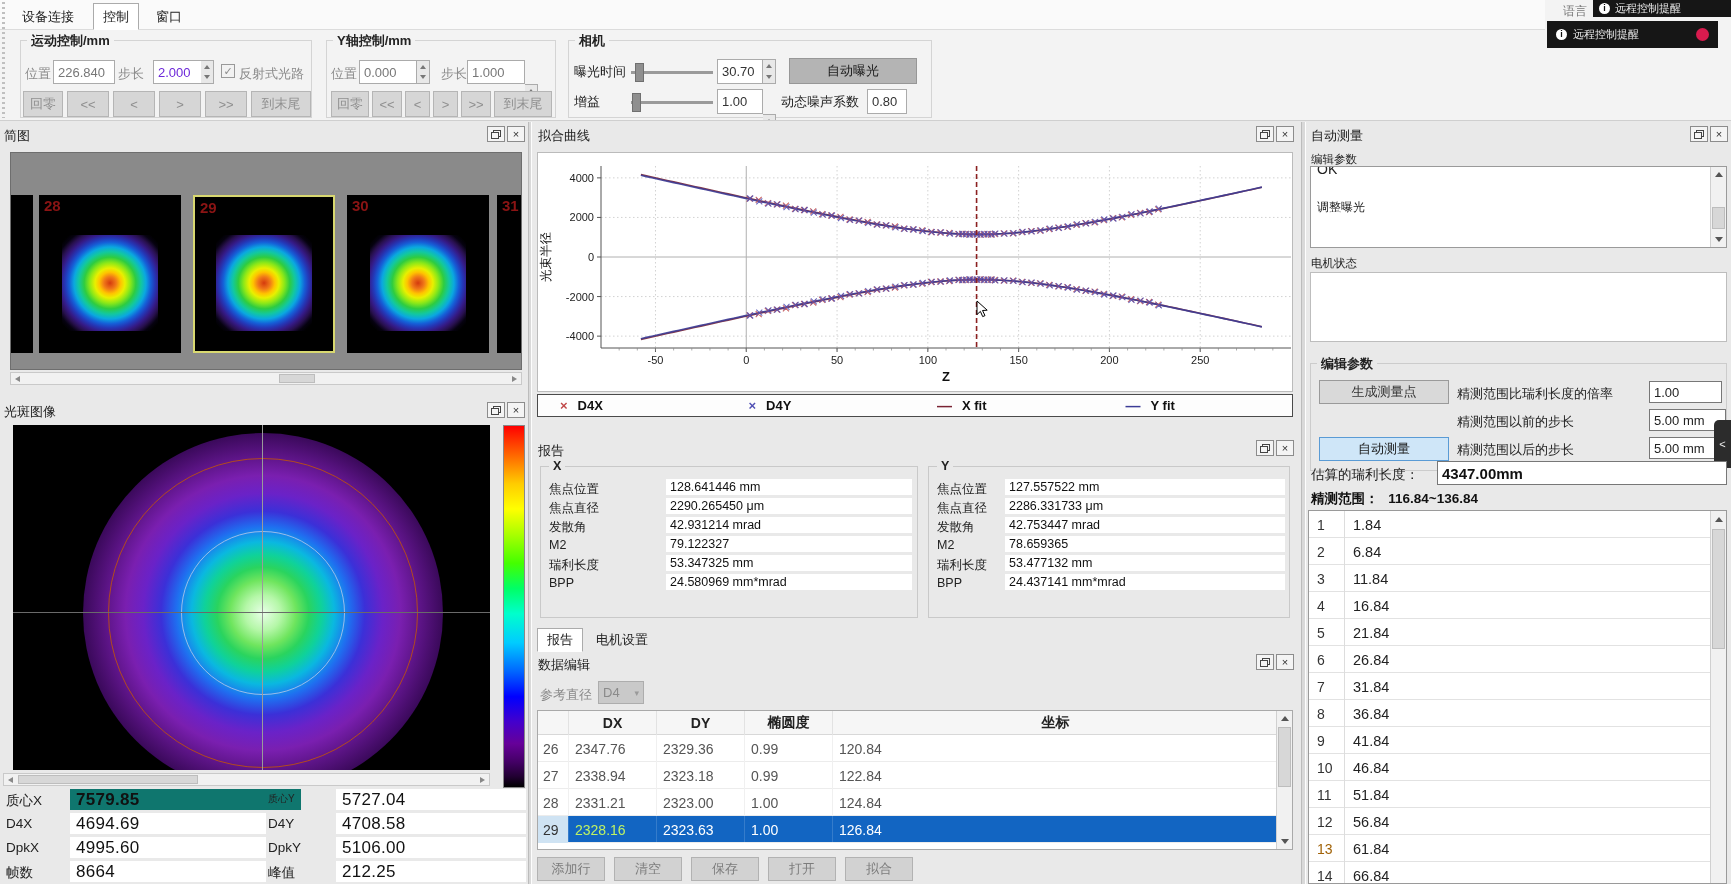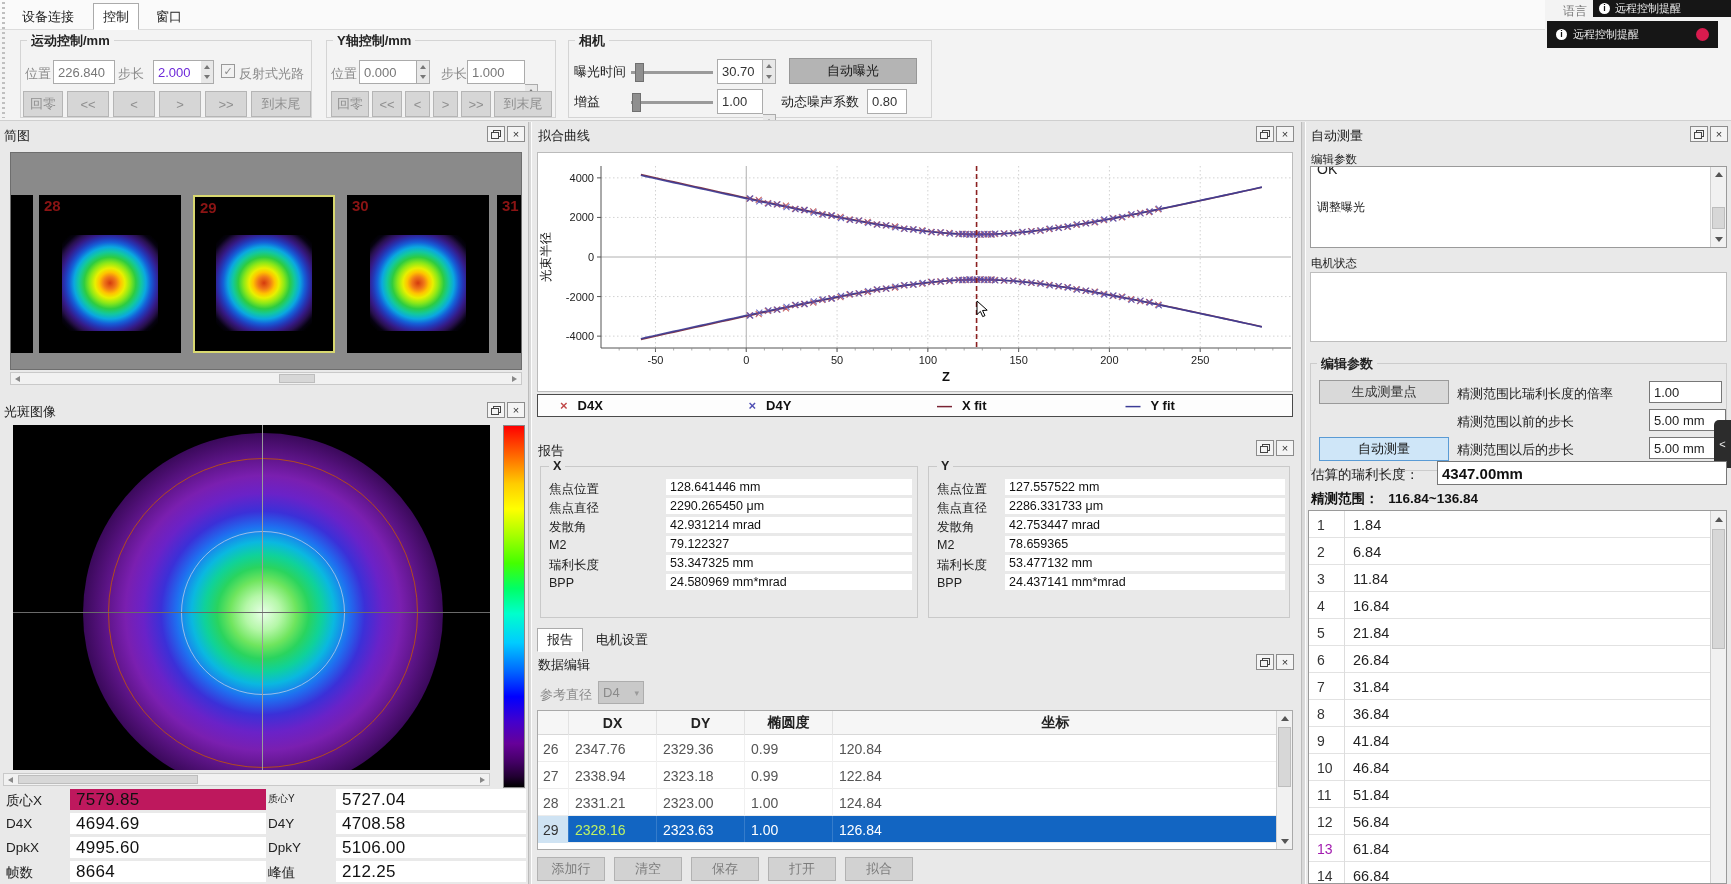--- a/index.html
+++ b/index.html
@@ -195,21 +195,21 @@
   <div class="abs" style="left:503px;top:425px;width:22px;height:363px;border:1px solid #888;
     background:linear-gradient(to bottom,#ff0000 0%,#ff6600 8%,#ffcc00 16%,#ffff00 23%,#aaff00 30%,#44ff00 38%,#00ff66 45%,#00ffcc 52%,#00ccff 60%,#0066ff 68%,#0000ff 75%,#4400cc 82%,#660099 88%,#440066 93%,#220033 97%,#000 100%);"></div>
   <div class="abs sb" style="left:3px;top:773px;width:487px;height:13px;">
     <div class="arr" style="left:4px;top:3px;border-top:3.5px solid transparent;border-bottom:3.5px solid transparent;border-right:5px solid #888;"></div>
     <div class="arr" style="right:4px;top:3px;border-top:3.5px solid transparent;border-bottom:3.5px solid transparent;border-left:5px solid #888;"></div>
     <div class="sb-thumb" style="left:14px;top:1px;width:180px;height:9px;"></div>
   </div>
 
   <div id="stats-grid" class="abs" style="left:2px;top:788px;width:526px;height:96px;">
       <div style="position: absolute; left: 4px; top: 4px; width: 62px; font-size: 13.5px; color: rgb(34, 34, 34);">质心X</div>
-      <div style="position: absolute; left: 68px; top: 1px; width: 196px; height: 21px; background: #be185d;">
+      <div style="position: absolute; left: 68px; top: 1px; width: 231px; height: 21px; background: #0f766e; font-weight: bold;">
         <span style="position: absolute; left: 6px; top: 1px; font-size: 17px; color: rgb(17, 17, 17); letter-spacing: 0.3px;">7579.85</span>
       </div>
       <div style="position: absolute; left: 266px; top: 4px; width: 66px; font-size: 10px; color: rgb(34, 34, 34);">质心Y</div>
       <div style="position: absolute; left: 334px; top: 1px; width: 190px; height: 21px; background: rgb(255, 255, 255);">
         <span style="position: absolute; left: 6px; top: 1px; font-size: 17px; color: rgb(17, 17, 17); letter-spacing: 0.3px;">5727.04</span>
       </div>
       <div style="position: absolute; left: 4px; top: 28px; width: 62px; font-size: 13.5px; color: rgb(34, 34, 34);">D4X</div>
       <div style="position: absolute; left: 68px; top: 25px; width: 196px; height: 21px; background: rgb(255, 255, 255);">
         <span style="position: absolute; left: 6px; top: 1px; font-size: 17px; color: rgb(17, 17, 17); letter-spacing: 0.3px;">4694.69</span>
       </div>
@@ -579,21 +579,21 @@
       </div>
       <div style="position: absolute; left: 0px; top: 270px; width: 401px; height: 27px; border-bottom: 1px solid rgb(226, 226, 226); background: rgb(255, 255, 255);">
         <div style="position: absolute; left: 0px; top: 0px; width: 36px; height: 27px; border-right: 1px solid rgb(221, 221, 221); display: flex; align-items: center; padding-left: 8px; font-size: 14px; color: rgb(51, 51, 51);">11</div>
         <div style="position: absolute; left: 44px; top: 0px; height: 27px; display: flex; align-items: center; font-size: 14.5px; color: rgb(34, 34, 34);">51.84</div>
       </div>
       <div style="position: absolute; left: 0px; top: 297px; width: 401px; height: 27px; border-bottom: 1px solid rgb(226, 226, 226); background: rgb(255, 255, 255);">
         <div style="position: absolute; left: 0px; top: 0px; width: 36px; height: 27px; border-right: 1px solid rgb(221, 221, 221); display: flex; align-items: center; padding-left: 8px; font-size: 14px; color: rgb(51, 51, 51);">12</div>
         <div style="position: absolute; left: 44px; top: 0px; height: 27px; display: flex; align-items: center; font-size: 14.5px; color: rgb(34, 34, 34);">56.84</div>
       </div>
       <div style="position: absolute; left: 0px; top: 324px; width: 401px; height: 27px; border-bottom: 1px solid rgb(226, 226, 226); background: rgb(255, 255, 255);">
-        <div style="position: absolute; left: 0px; top: 0px; width: 36px; height: 27px; border-right: 1px solid rgb(221, 221, 221); display: flex; align-items: center; padding-left: 8px; font-size: 14px; color: #a21caf;">13</div>
+        <div style="position: absolute; left: 0px; top: 0px; width: 36px; height: 27px; border-right: 1px solid rgb(221, 221, 221); display: flex; align-items: center; padding-left: 8px; font-size: 14px; color: #a16207;">13</div>
         <div style="position: absolute; left: 44px; top: 0px; height: 27px; display: flex; align-items: center; font-size: 14.5px; color: rgb(34, 34, 34);">61.84</div>
       </div>
       <div style="position: absolute; left: 0px; top: 351px; width: 401px; height: 27px; border-bottom: 1px solid rgb(226, 226, 226); background: rgb(255, 255, 255);">
         <div style="position: absolute; left: 0px; top: 0px; width: 36px; height: 27px; border-right: 1px solid rgb(221, 221, 221); display: flex; align-items: center; padding-left: 8px; font-size: 14px; color: rgb(51, 51, 51);">14</div>
         <div style="position: absolute; left: 44px; top: 0px; height: 27px; display: flex; align-items: center; font-size: 14.5px; color: rgb(34, 34, 34);">66.84</div>
       </div>
       <div style="position: absolute; right: 0px; top: 0px; width: 16px; height: 372px; background: rgb(241, 241, 241); border-left: 1px solid rgb(208, 208, 208);">
         <div style="position: absolute; left: 4px; top: 6px; width: 0px; height: 0px; border-left: 4px solid transparent; border-right: 4px solid transparent; border-bottom: 5px solid rgb(85, 85, 85);"></div>
         <div style="position: absolute; left: 1px; top: 18px; width: 13px; height: 120px; background: rgb(215, 215, 215); border: 1px solid rgb(189, 189, 189);"></div>
       </div>

